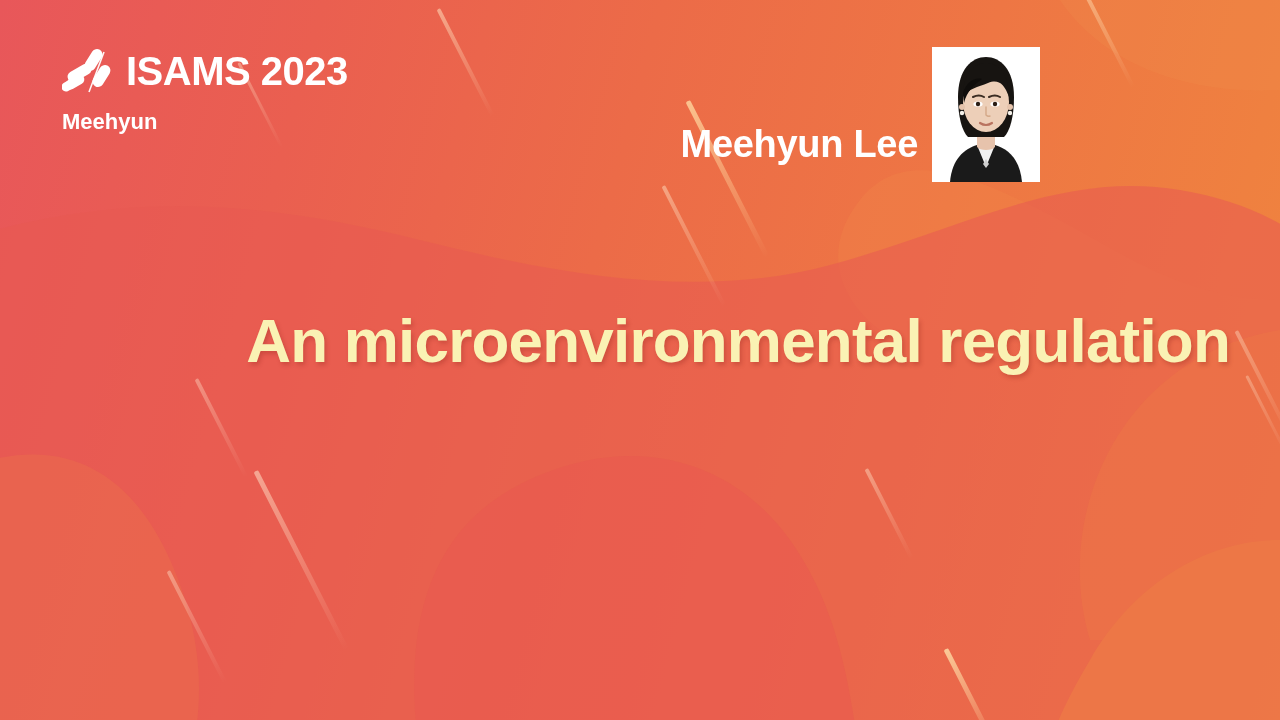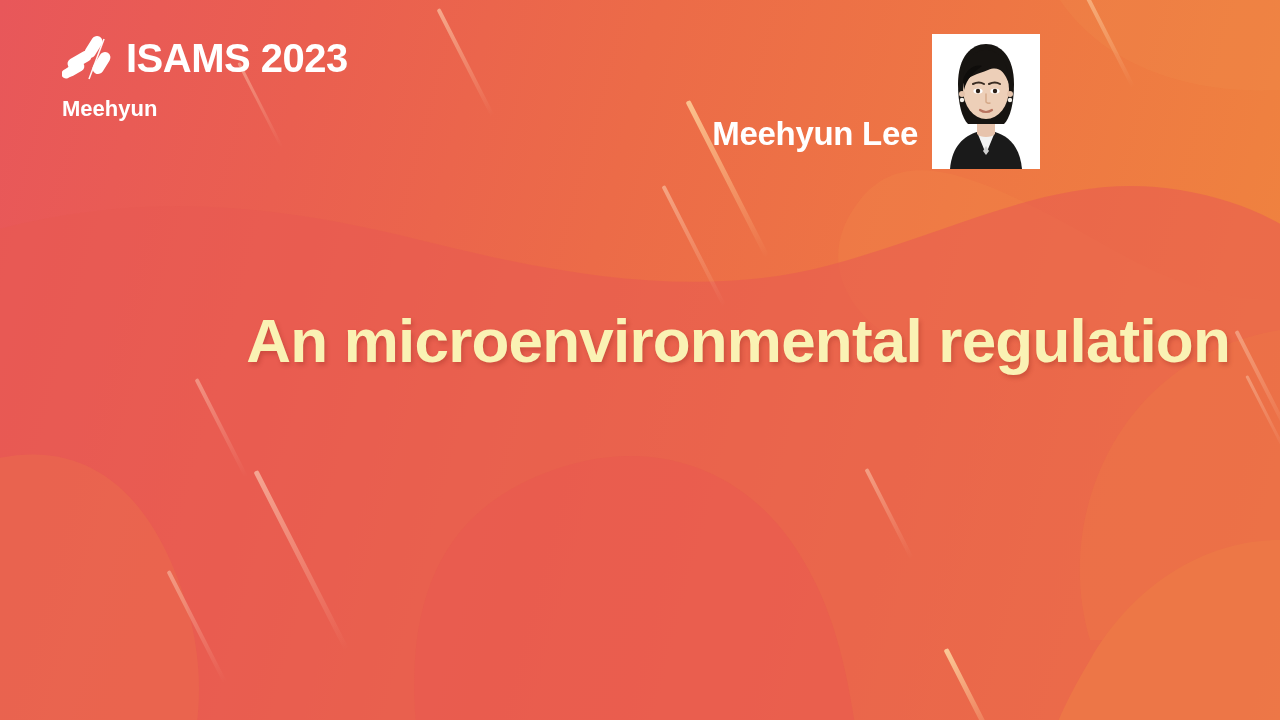--- a/index.html
+++ b/index.html
@@ -24,21 +24,21 @@
   
   .streaks { position:absolute; inset:0; overflow:hidden; pointer-events:none; }
   .streak {
     position:absolute;
     transform-origin:top left;
     transform:rotate(63deg);
     border-radius:2px;
   }
 
   
-  .header { position:absolute; top:1px; left:0; width:1100px; height:190px; }
+  .header { position:absolute; top:14px; left:0; width:1100px; height:190px; }
 
   .brand-row {
     position:absolute;
     left:62px; top:32px;
     display:flex; align-items:center; gap:12px;
   }
   .logo-icon { width:52px; height:50px; flex:none; display:block; }
   .brand-title {
     color:#ffffff;
     font-size:40px;
@@ -67,21 +67,21 @@
     white-space:nowrap;
   }
 
   .presenter {
     position:absolute;
     right:60px; top:33px;
     display:flex; align-items:flex-end; gap:0px;
   }
   .presenter-name {
     color:#ffffff;
-    font-size:33px;
+    font-size:38px;
     font-weight:bold;
     letter-spacing:-0.3px;
     white-space:nowrap;
     padding-bottom:16px;
     padding-right:14px;
   }
   .portrait {
     width:108px; height:135px;
     flex:none;
     background:#ffffff;

